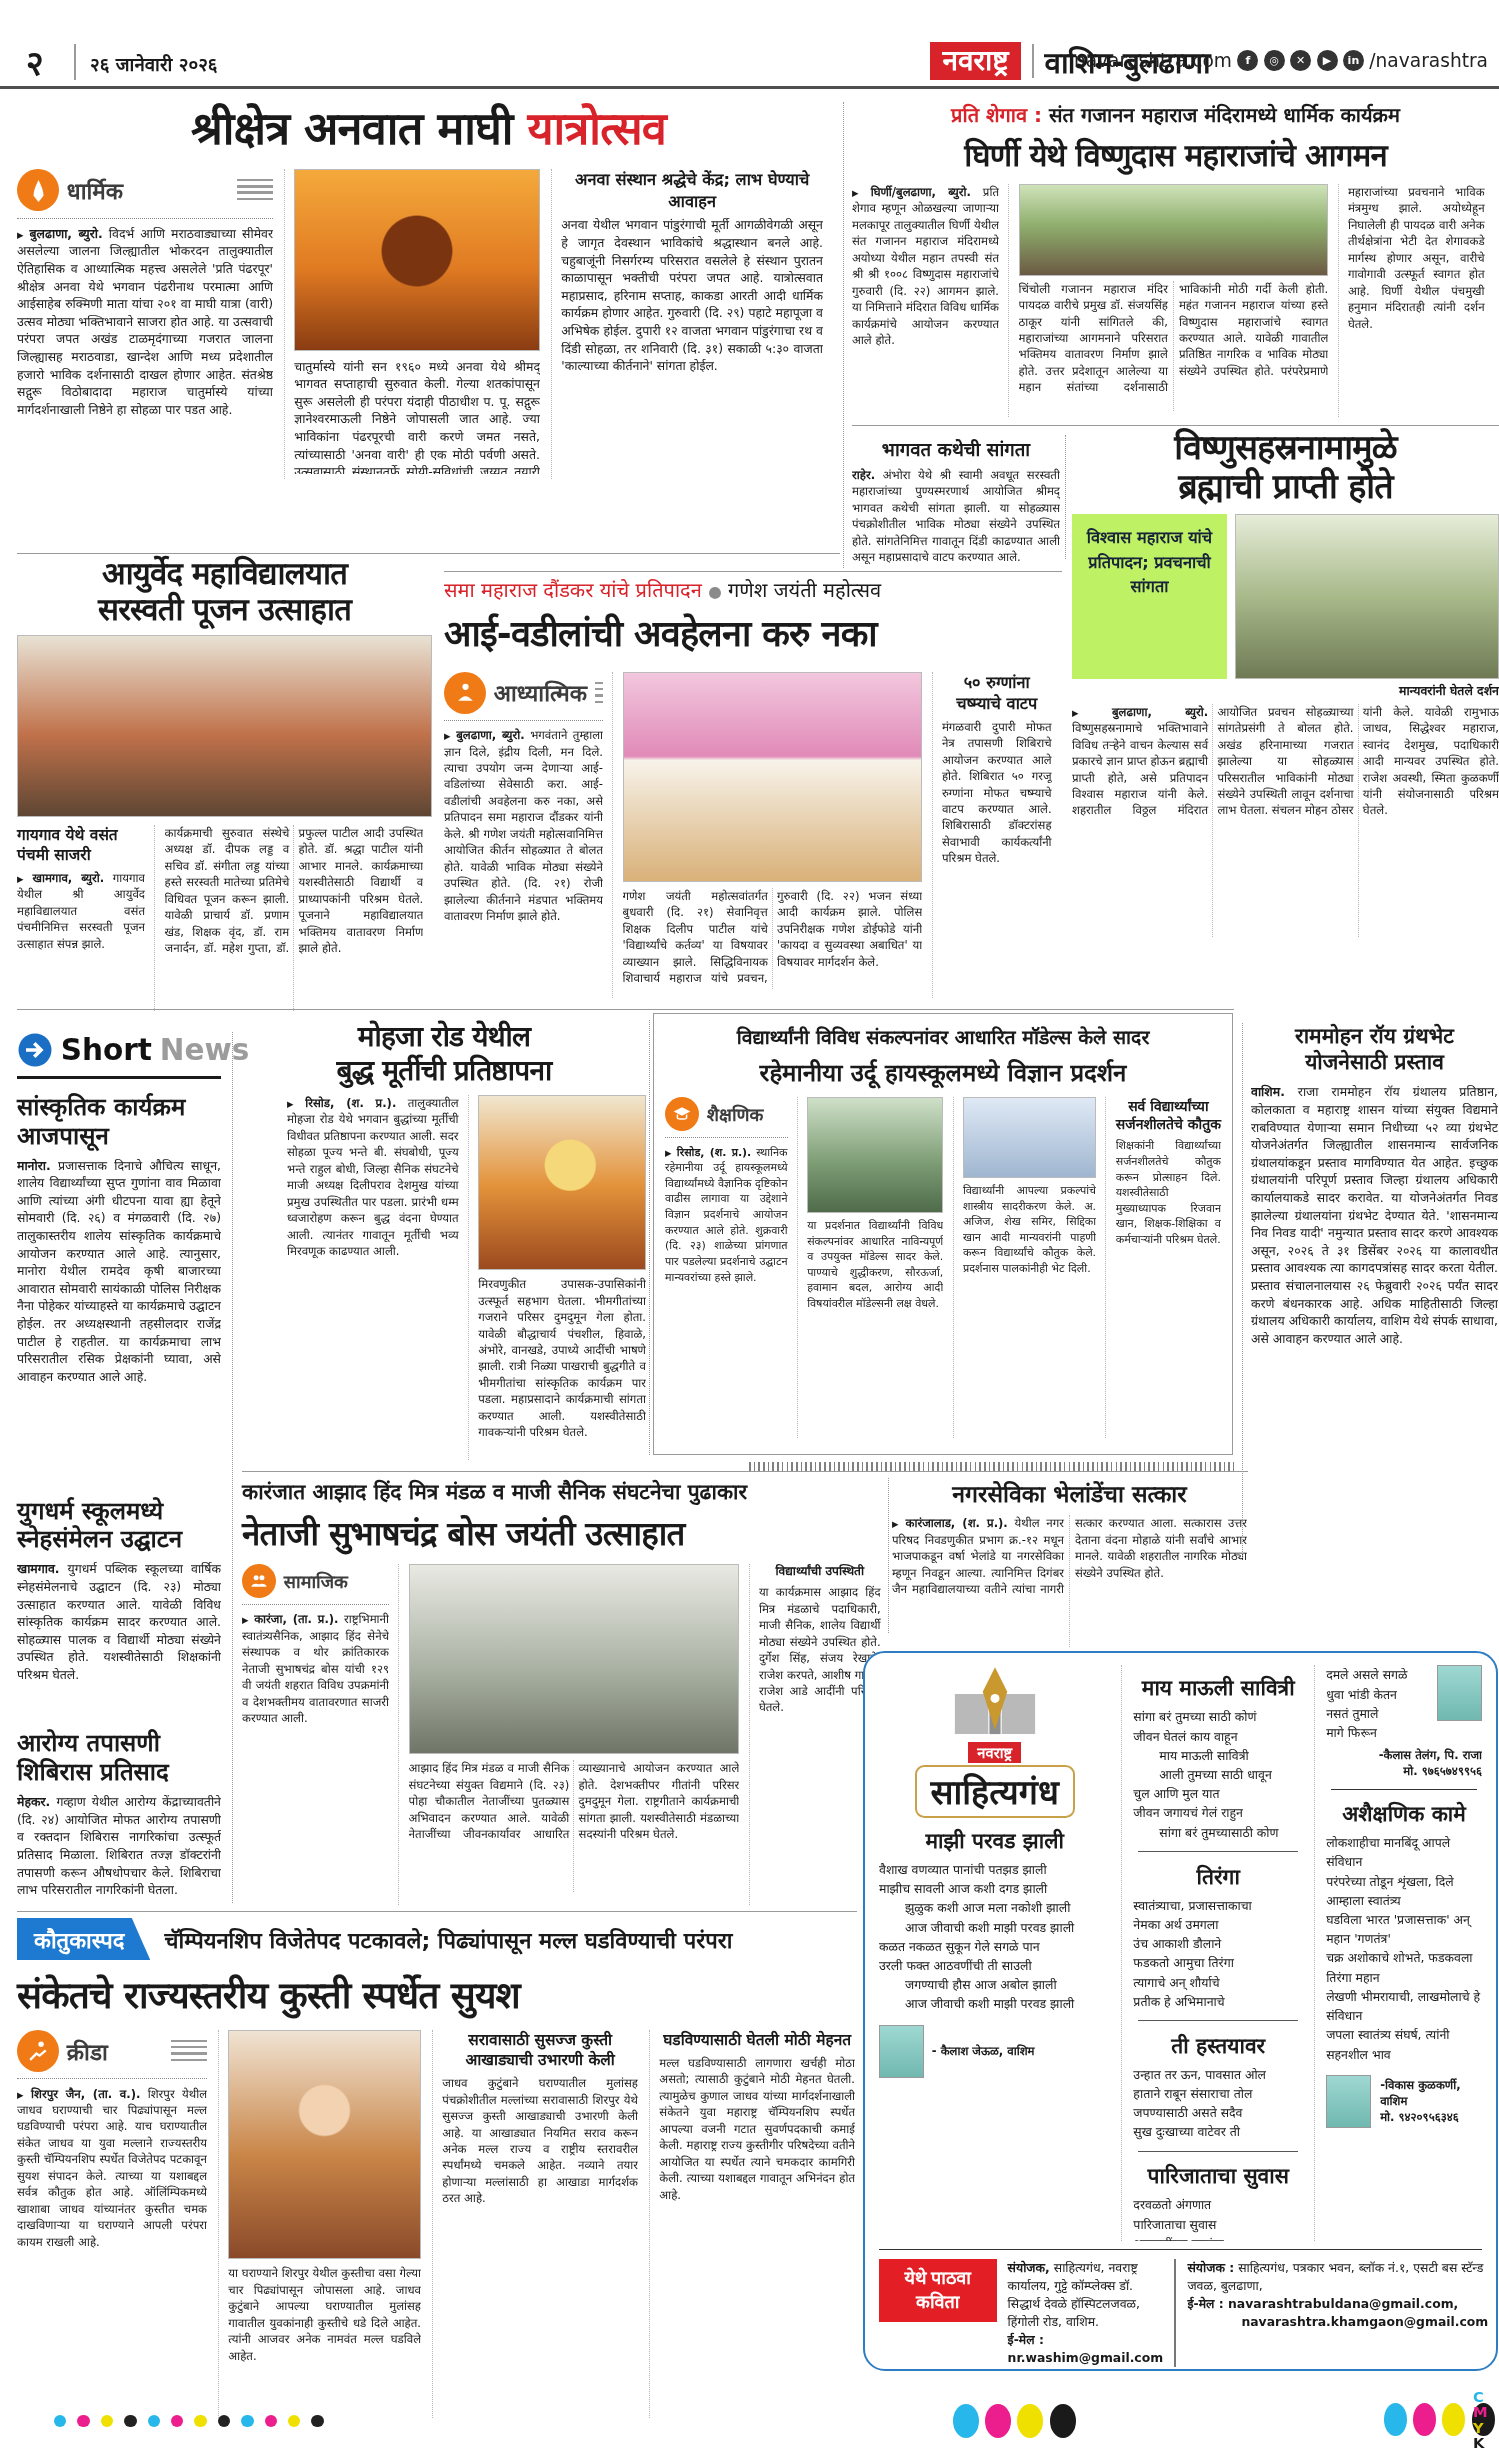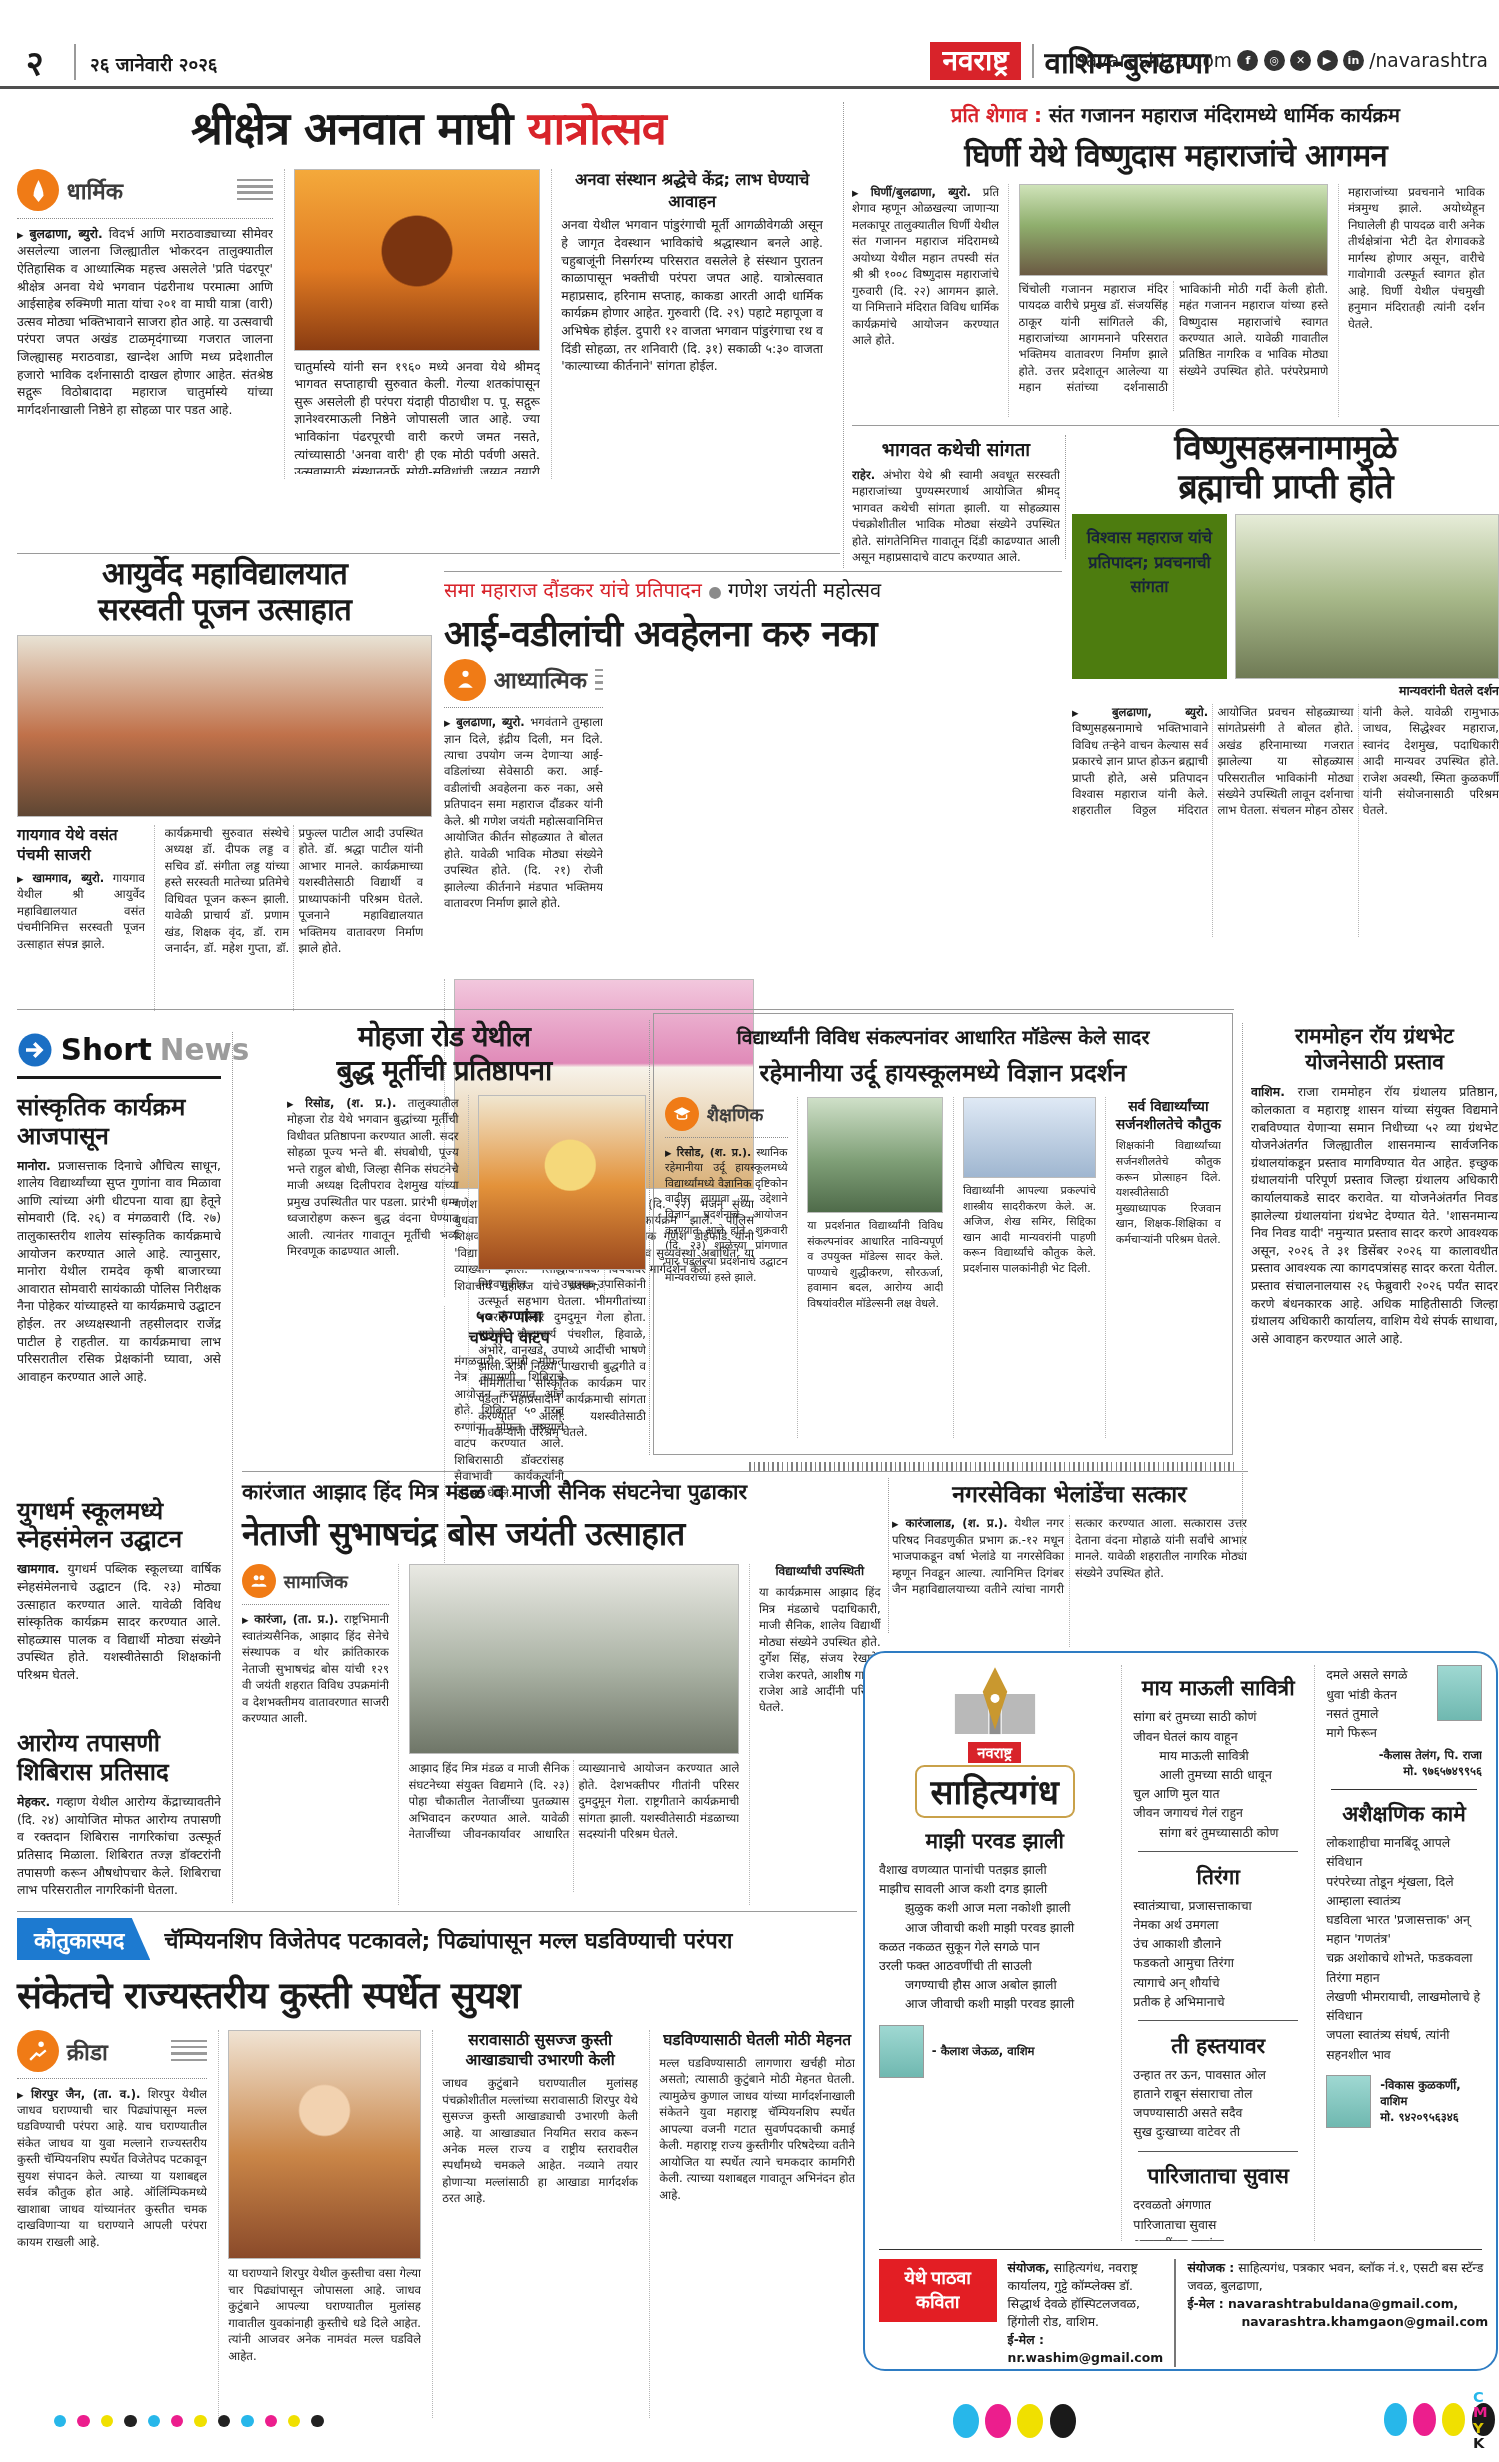--- a/index.html
+++ b/index.html
@@ -162,21 +162,21 @@
     <div class="colhead" style="font-size:18.6px;">भागवत कथेची सांगता</div>
     <p class="body" style="font-size:11.6px;height:116px;"><b>राहेर.</b> <span>अंभोरा येथे श्री स्वामी अवधूत सरस्वती महाराजांच्या पुण्यस्मरणार्थ आयोजित श्रीमद् भागवत कथेची सांगता झाली. या सोहळ्यास पंचक्रोशीतील भाविक मोठ्या संख्येने उपस्थित होते. सांगतेनिमित्त गावातून दिंडी काढण्यात आली असून महाप्रसादाचे वाटप करण्यात आले.</span></p>
   </div>
 
   <div class="abs" style="left:1072px;top:428px;width:427px;">
     <div style="text-align:center;font-size:34px;font-weight:800;line-height:1.15;letter-spacing:-0.8px;">
       <div>विष्णुसहस्रनामामुळे</div>
       <div>ब्रह्माची प्राप्ती होते</div>
     </div>
     <div class="row" style="gap:7.8px;margin-top:7.8px;height:165px;">
-      <div style="width:155px;background:#4d7c0f;padding:12.4px 11px;box-sizing:border-box;font-size:16.3px;font-weight:800;line-height:1.5;text-align:center;color:#18233a;">विश्वास महाराज यांचे प्रतिपादन; प्रवचनाची सांगता</div>
+      <div style="width:155px;background:#bef264;padding:12.4px 11px;box-sizing:border-box;font-size:16.3px;font-weight:800;line-height:1.5;text-align:center;color:#18233a;">विश्वास महाराज यांचे प्रतिपादन; प्रवचनाची सांगता</div>
       <div class="photo ph-vishnu" style="flex:1;"></div>
     </div>
     <div class="cap" style="text-align:right;margin-top:3.1px;">मान्यवरांनी घेतले दर्शन</div>
     <p class="body" style="font-size:11.6px;height:233px;margin-top:4.7px;column-count:3;column-gap:9.3px;column-rule:0.8px dotted #b5b5b5;"><span class="dl-ar">▶</span><b>बुलढाणा, ब्युरो.</b> <span>विष्णुसहस्रनामाचे भक्तिभावाने विविध तऱ्हेने वाचन केल्यास सर्व प्रकारचे ज्ञान प्राप्त होऊन ब्रह्माची प्राप्ती होते, असे प्रतिपादन विश्वास महाराज यांनी केले. शहरातील विठ्ठल मंदिरात आयोजित प्रवचन सोहळ्याच्या सांगतेप्रसंगी ते बोलत होते. अखंड हरिनामाच्या गजरात झालेल्या या सोहळ्यास परिसरातील भाविकांनी मोठ्या संख्येने उपस्थिती लावून दर्शनाचा लाभ घेतला. संचलन मोहन ठोसर यांनी केले. यावेळी रामुभाऊ जाधव, सिद्धेश्वर महाराज, स्वानंद देशमुख, पदाधिकारी आदी मान्यवर उपस्थित होते. राजेश अवस्थी, स्मिता कुळकर्णी यांनी संयोजनासाठी परिश्रम घेतले.</span></p>
   </div>
 
   <div class="abs" style="left:17px;top:556px;width:415px;">
     <div style="text-align:center;font-size:31px;font-weight:800;line-height:1.15;letter-spacing:-0.8px;">
       <div>आयुर्वेद महाविद्यालयात</div>
       <div>सरस्वती पूजन उत्साहात</div>
@@ -193,21 +193,21 @@
     </div>
   </div>
 
   <div class="abs" style="left:444px;top:576px;width:618px;">
     <div style="font-size:20px;font-weight:400;white-space:nowrap;">
       <span class="kred">समा महाराज दौंडकर यांचे प्रतिपादन</span>
       <span style="color:#8a8a8a;font-size:15.5px;">●</span>
       <span>गणेश जयंती महोत्सव</span>
     </div>
     <div style="font-size:36px;font-weight:800;white-space:nowrap;margin-top:4.7px;letter-spacing:-0.8px;">आई-वडीलांची अवहेलना करु नका</div>
-    <div class="row" style="gap:9.3px;margin-top:2px;height:326px;flex-direction:column;">
+    <div class="row" style="gap:9.3px;margin-top:15px;height:326px;">
       <div class="c" style="width:159px;">
         <div class="sect">
           <span class="sect-ic">
             <svg viewBox="0 0 24 24">
                 <circle cx="12" cy="6.5" r="3" fill="#fff"></circle>
                 <path d="M5 20 q7 -9 14 0 z" fill="#fff"></path>
               </svg>
           </span>
           <span class="sect-lb">आध्यात्मिक</span>
           <span class="sect-bars"></span>

